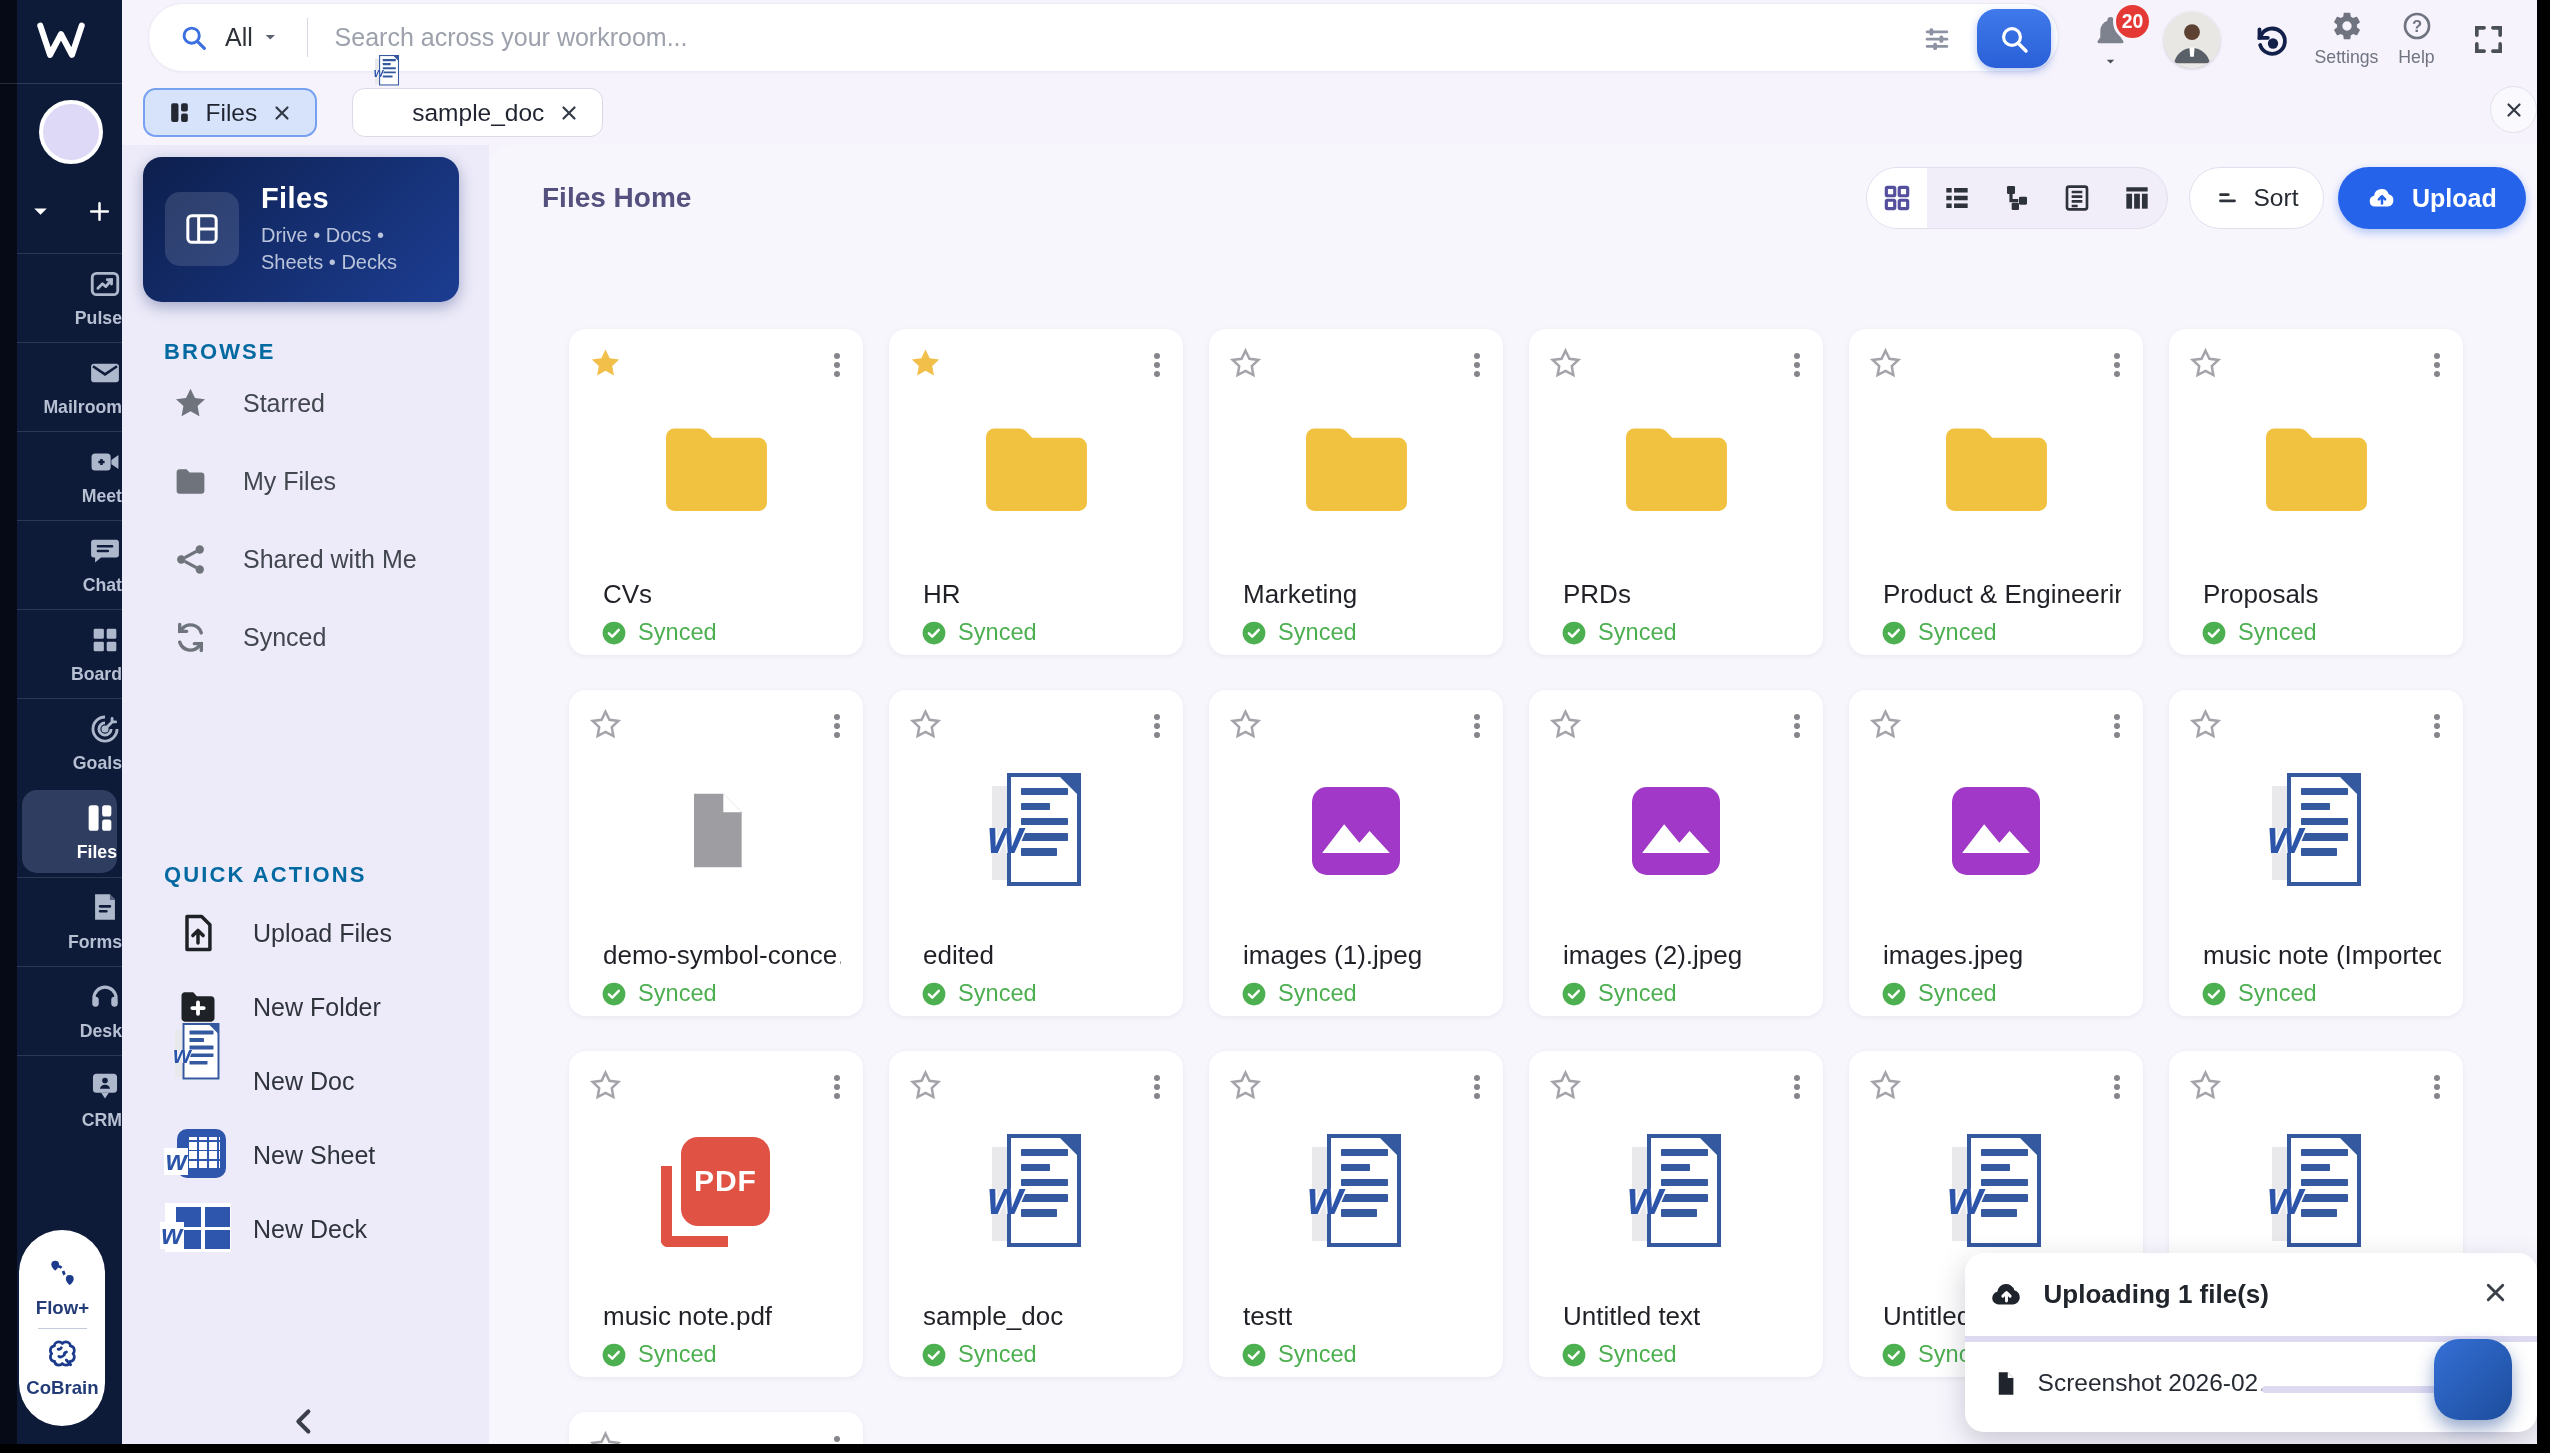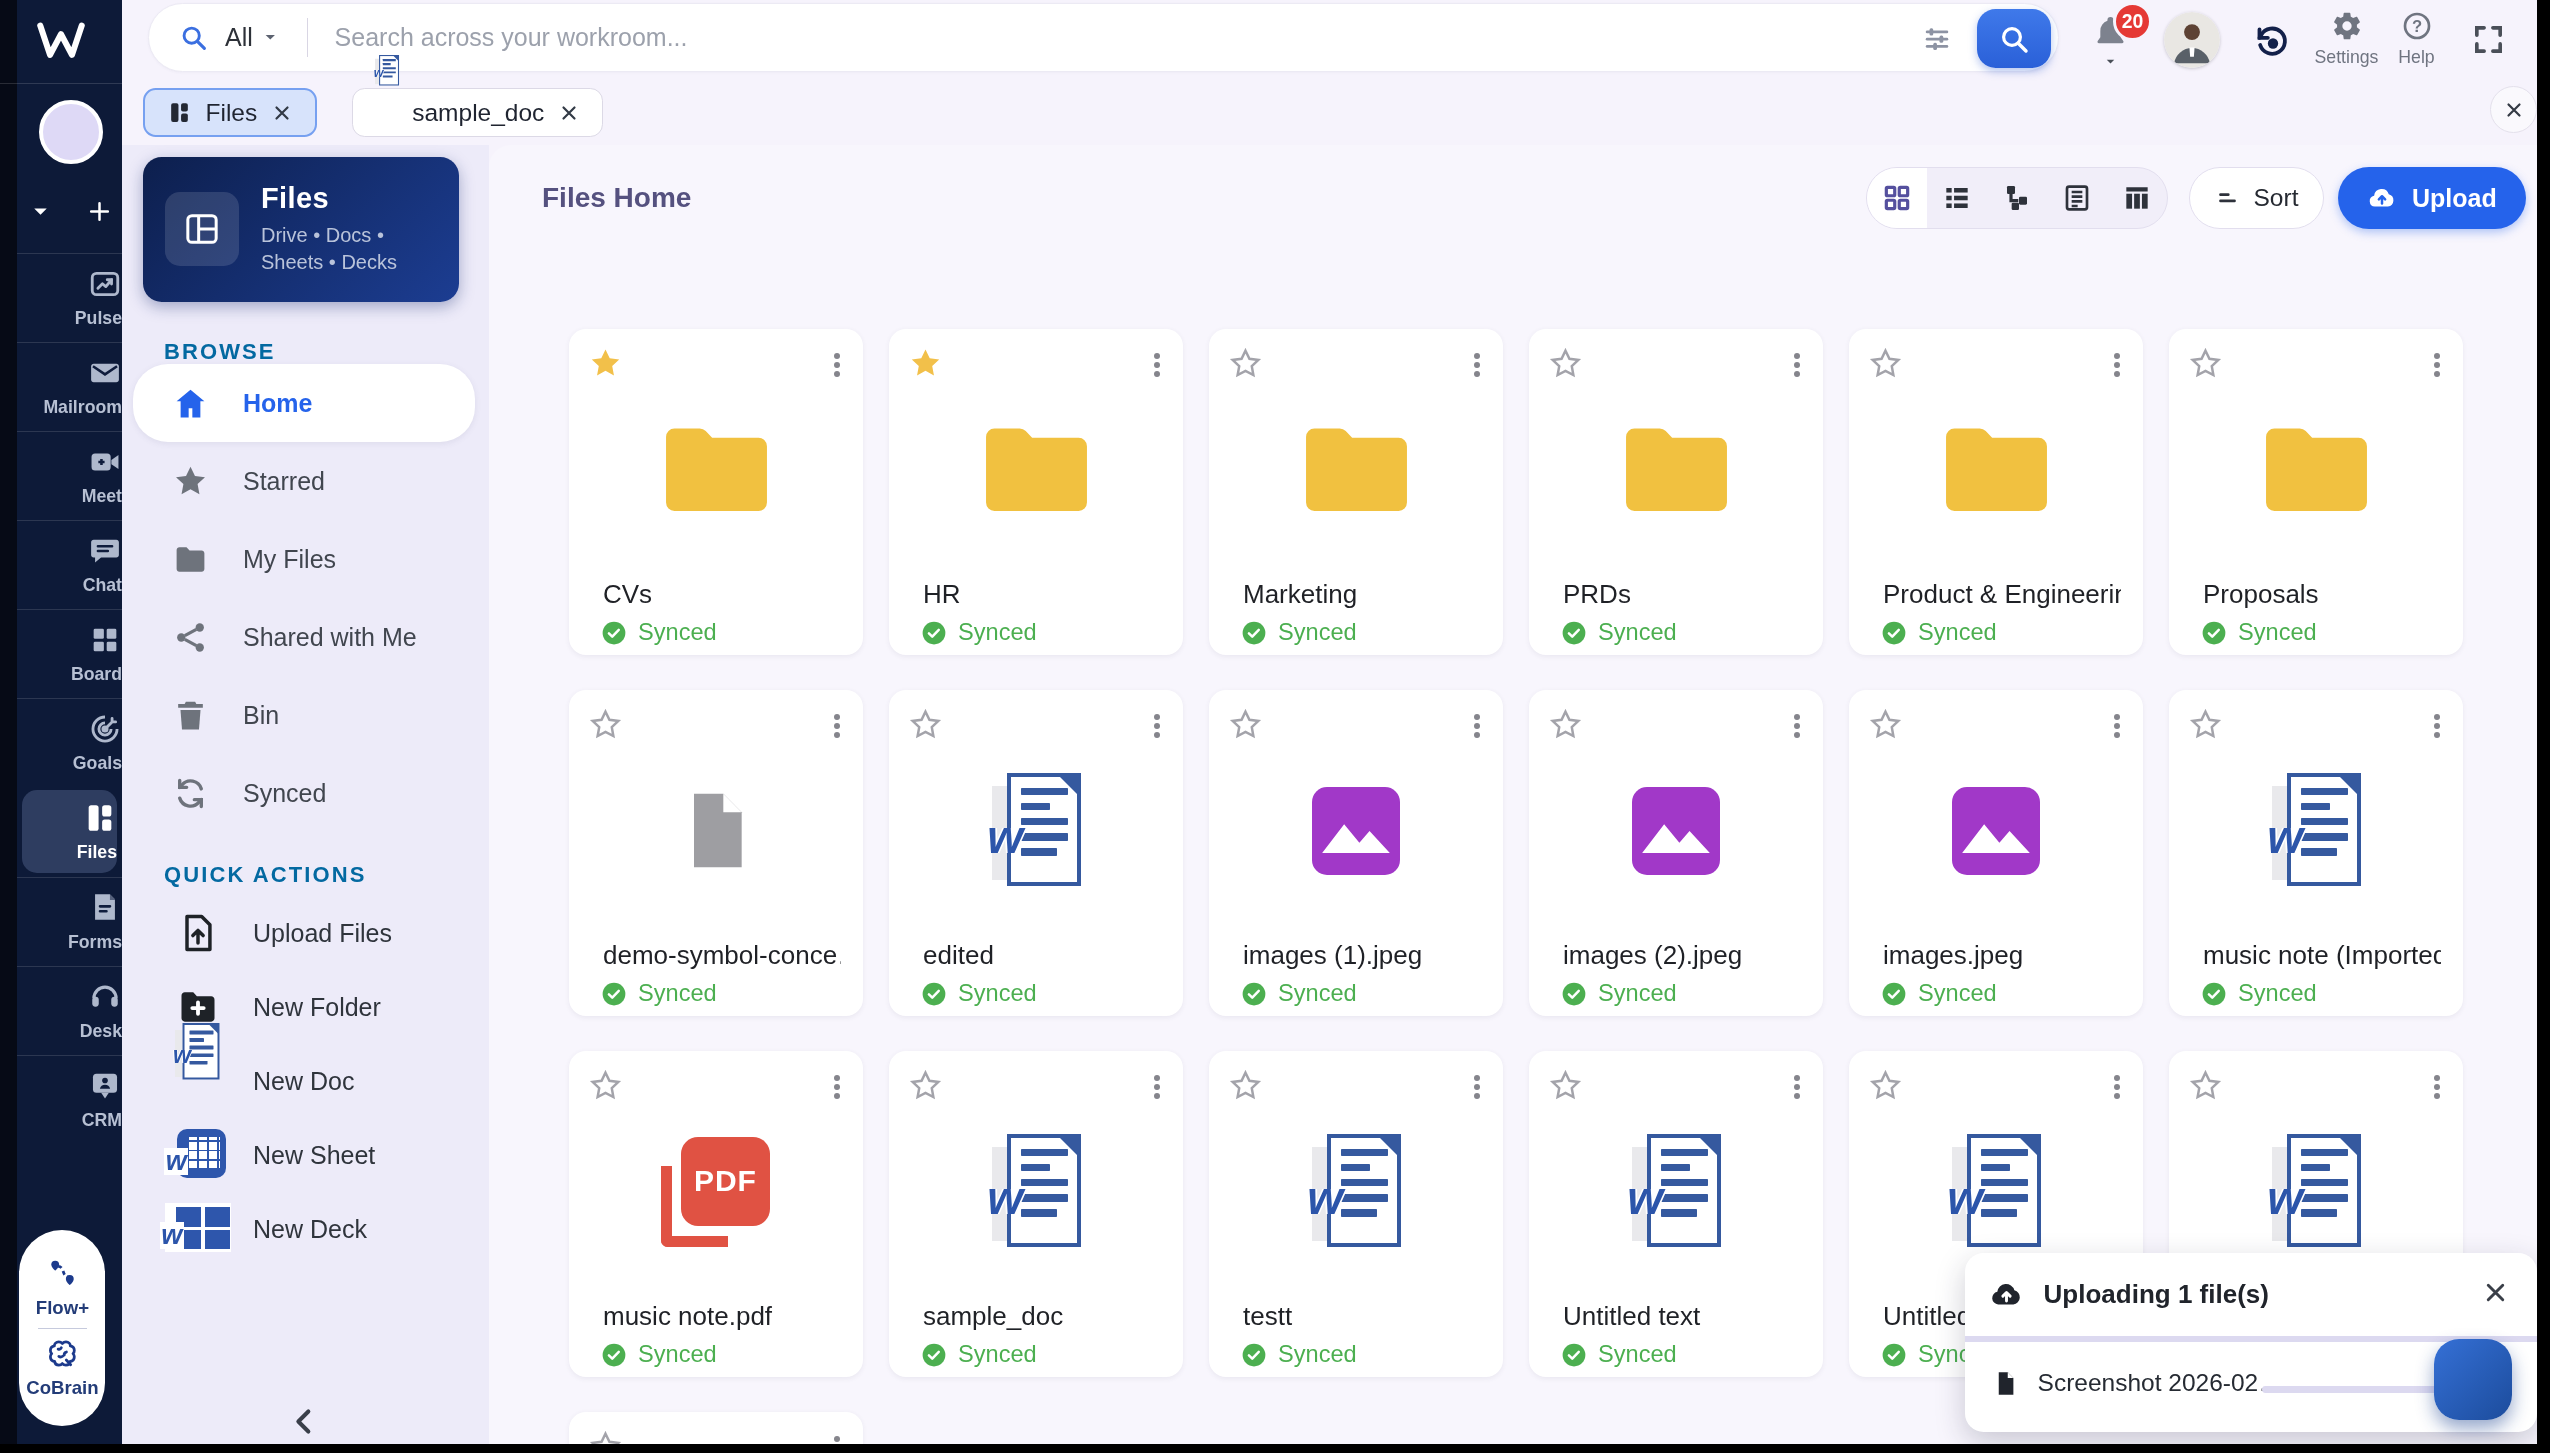--- a/index.html
+++ b/index.html
@@ -438,28 +438,20 @@
           </svg>
         </span>
       </span>
     <span>
       <h2>Files</h2>
       <p>Drive • Docs • Sheets • Decks</p>
     </span>
   </div>
   <div class="side-label" style="top:194px">BROWSE</div>
   <div class="side-list" id="browse-list" style="top:219px">
-      <div class="side-item active">
-        <span class="ic">
-          <svg viewBox="0 0 24 24" fill="currentColor">
-            <path d="M12 3l9 7.6h-2.6V21h-5.2v-6h-2.4v6H5.6V10.6H3z"></path>
-          </svg>
-        </span>
-        <span class="lbl">Home</span>
-      </div>
       <div class="side-item">
         <span class="ic">
           <svg viewBox="0 0 24 24" fill="currentColor">
             <path d="M12 2.4l2.9 6 6.5.8-4.8 4.5 1.2 6.5L12 17l-5.8 3.2 1.2-6.5-4.8-4.5 6.5-.8z"></path>
           </svg>
         </span>
         <span class="lbl">Starred</span>
       </div>
       <div class="side-item">
         <span class="ic">
@@ -472,29 +464,20 @@
       <div class="side-item">
         <span class="ic">
           <svg viewBox="0 0 24 24" fill="currentColor">
             <circle cx="18" cy="5.5" r="2.7"></circle>
             <circle cx="6" cy="12" r="2.7"></circle>
             <circle cx="18" cy="18.5" r="2.7"></circle>
             <path d="M8.3 10.8l7.5-4.1M8.3 13.2l7.5 4.1" stroke="currentColor" stroke-width="2.1" fill="none"></path>
           </svg>
         </span>
         <span class="lbl">Shared with Me</span>
-      </div>
-      <div class="side-item">
-        <span class="ic">
-          <svg viewBox="0 0 24 24" fill="currentColor">
-            <path d="M9 3h6l.8 1.5H20V7H4V4.5h4.2z"></path>
-            <path d="M5.5 8.5h13L17.5 21h-11z"></path>
-          </svg>
-        </span>
-        <span class="lbl">Bin</span>
       </div>
       <div class="side-item">
         <span class="ic">
           <svg viewBox="0 0 24 24" fill="none" stroke="currentColor" stroke-width="2.2" stroke-linecap="round">
             <path d="M19 9a7.3 7.3 0 0 0-12.5-2.6L5 8"></path>
             <path d="M5 3.5V8h4.5"></path>
             <path d="M5 15a7.3 7.3 0 0 0 12.5 2.6L19 16"></path>
             <path d="M19 20.5V16h-4.5"></path>
           </svg>
         </span>

